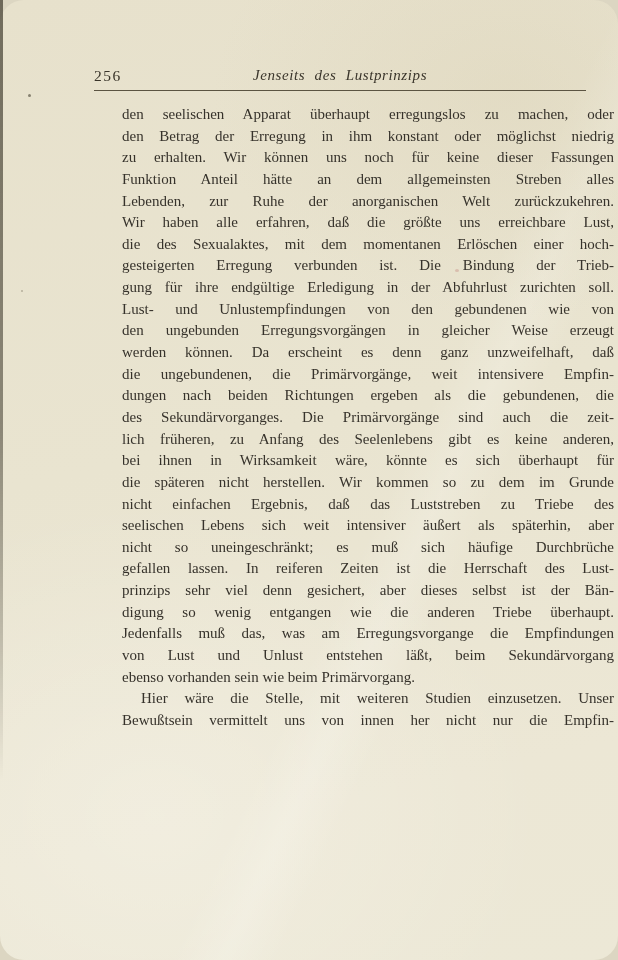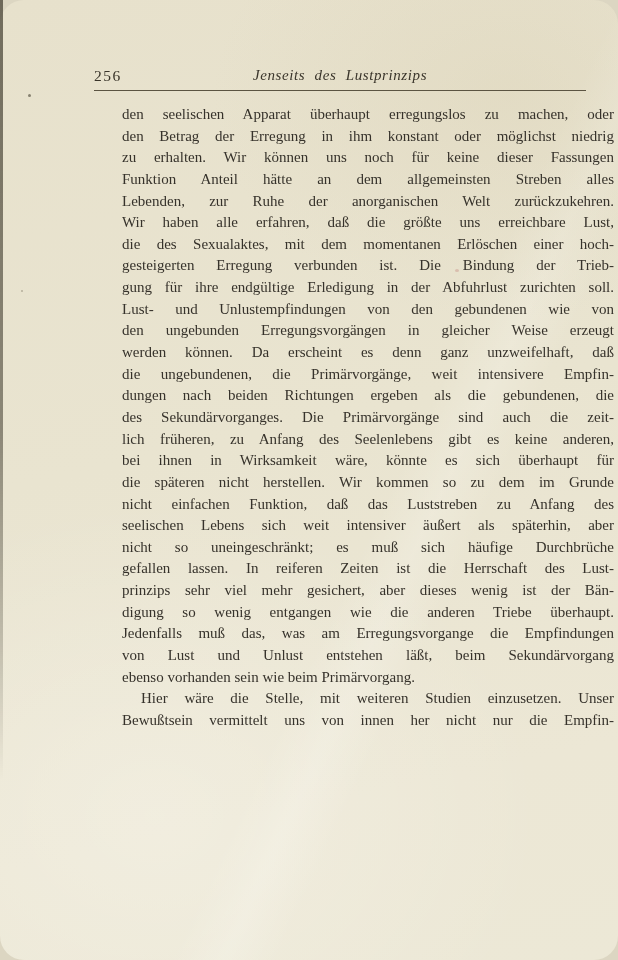--- a/index.html
+++ b/index.html
@@ -137,25 +137,25 @@
       <div class="text-line">gung für ihre endgültige Erledigung in der Abfuhrlust zurichten soll.</div>
       <div class="text-line">Lust- und Unlustempfindungen von den gebundenen wie von</div>
       <div class="text-line">den ungebunden Erregungsvorgängen in gleicher Weise erzeugt</div>
       <div class="text-line">werden können. Da erscheint es denn ganz unzweifelhaft, daß</div>
       <div class="text-line">die ungebundenen, die Primärvorgänge, weit intensivere Empfin-</div>
       <div class="text-line">dungen nach beiden Richtungen ergeben als die gebundenen, die</div>
       <div class="text-line">des Sekundärvorganges. Die Primärvorgänge sind auch die zeit-</div>
       <div class="text-line">lich früheren, zu Anfang des Seelenlebens gibt es keine anderen,</div>
       <div class="text-line">bei ihnen in Wirksamkeit wäre, könnte es sich überhaupt für</div>
       <div class="text-line">die späteren nicht herstellen. Wir kommen so zu dem im Grunde</div>
-      <div class="text-line">nicht einfachen Funktion, daß das Luststreben zu Anfang des</div>
+      <div class="text-line">nicht einfachen Ergebnis, daß das Luststreben zu Triebe des</div>
       <div class="text-line">seelischen Lebens sich weit intensiver äußert als späterhin, aber</div>
       <div class="text-line">nicht so uneingeschränkt; es muß sich häufige Durchbrüche</div>
       <div class="text-line">gefallen lassen. In reiferen Zeiten ist die Herrschaft des Lust-</div>
-      <div class="text-line">prinzips sehr viel mehr gesichert, aber dieses wenig ist der Bän-</div>
+      <div class="text-line">prinzips sehr viel denn gesichert, aber dieses selbst ist der Bän-</div>
       <div class="text-line">digung so wenig entgangen wie die anderen Triebe überhaupt.</div>
       <div class="text-line">Jedenfalls muß das, was am Erregungsvorgange die Empfindungen</div>
       <div class="text-line">von Lust und Unlust entstehen läßt, beim Sekundärvorgang</div>
       <div class="text-line flush">ebenso vorhanden sein wie beim Primärvorgang.</div>
       <div class="text-line indent">Hier wäre die Stelle, mit weiteren Studien einzusetzen. Unser</div>
       <div class="text-line">Bewußtsein vermittelt uns von innen her nicht nur die Empfin-</div>
     </div>
 
 </div>
 

